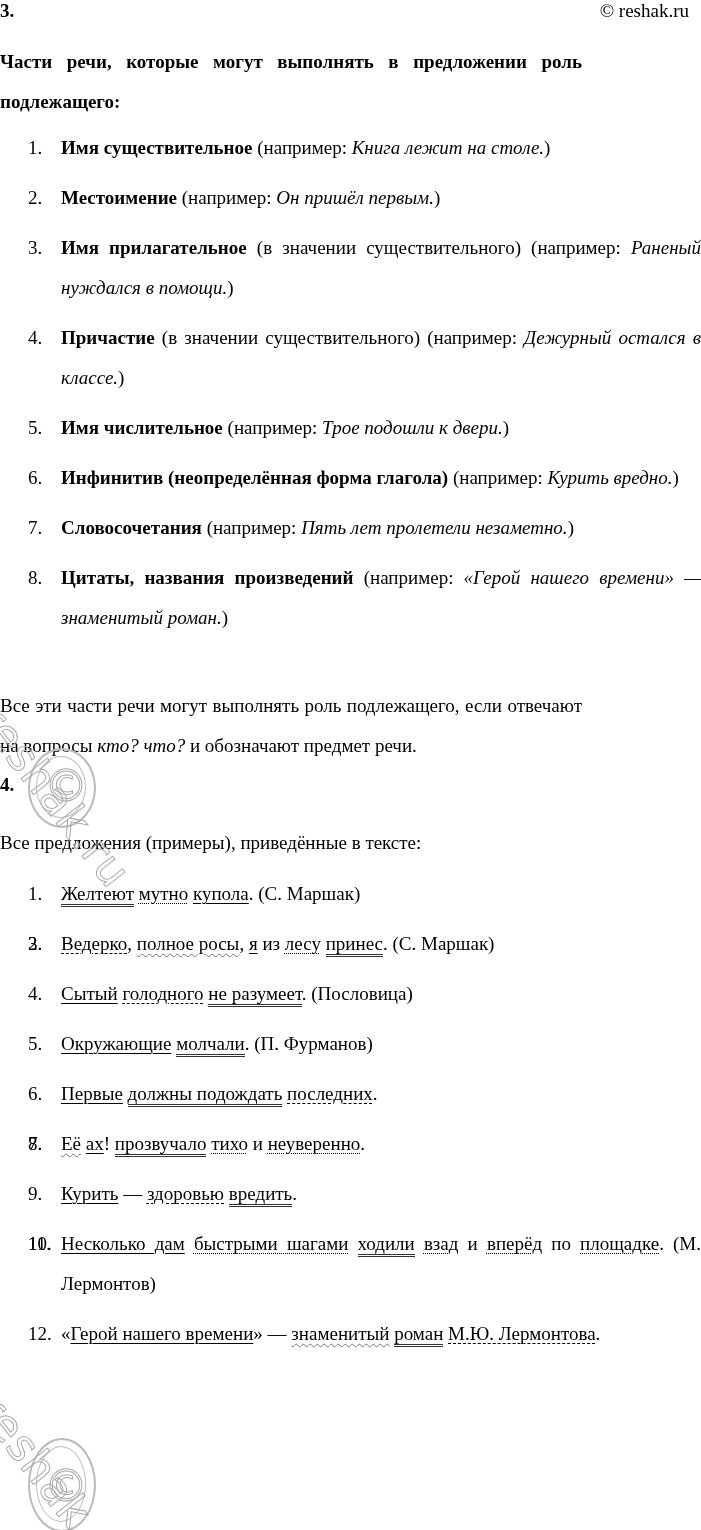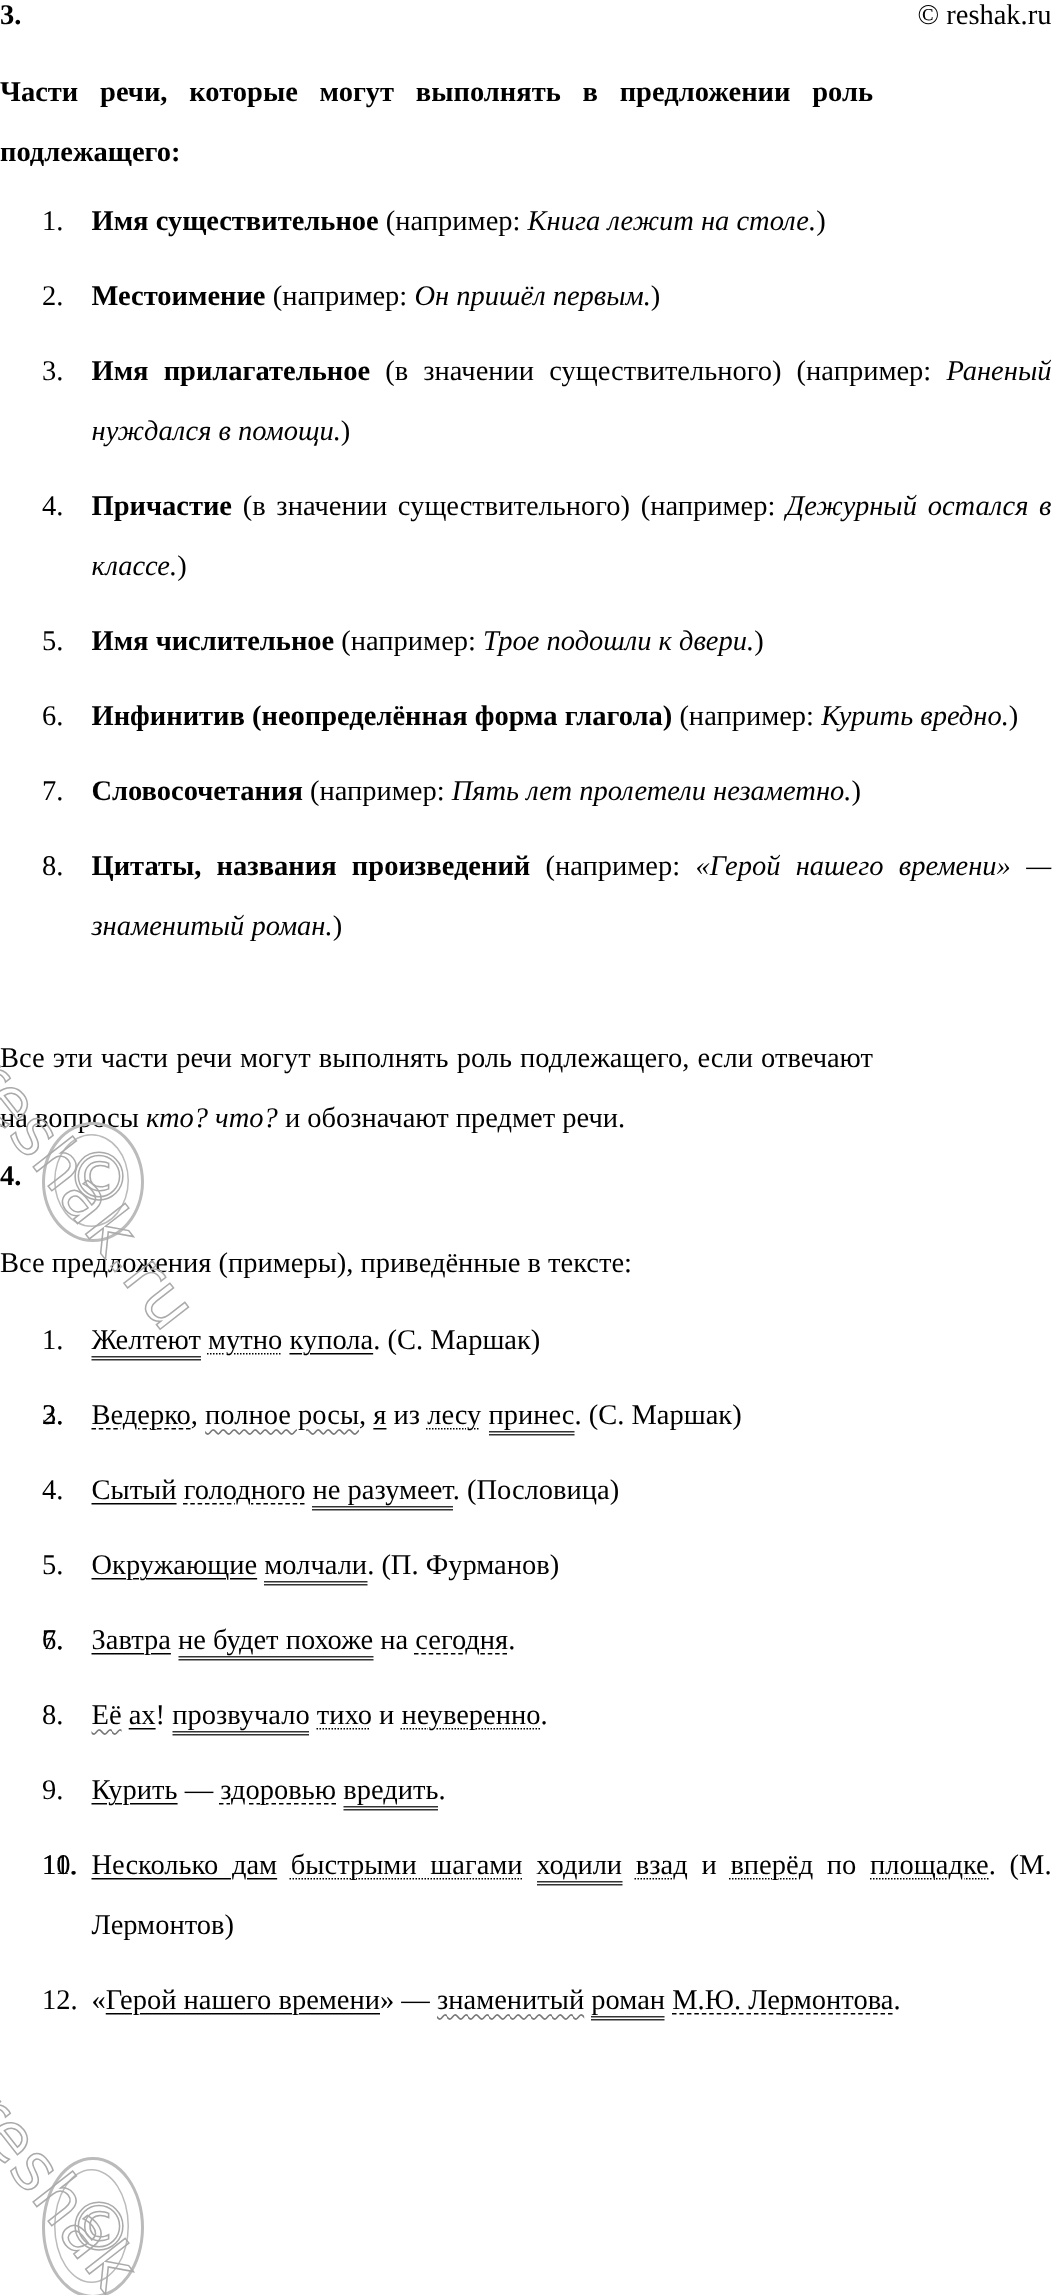--- a/index.html
+++ b/index.html
@@ -4,21 +4,21 @@
 <style>
   html, body { margin: 0; padding: 0; background: #ffffff; }
   body {
     width: 701px; height: 1530px; position: relative; overflow: hidden;
     font-family: "Liberation Serif", "DejaVu Serif", serif;
     color: #000; font-size: 19px;
   }
   .page { position: relative; width: 701px; height: 1530px; }
   .header-row { position: absolute; top: 0; left: 0; right: 0; height: 26px; }
   .sec-num { position: absolute; left: 0; top: 0; font-weight: bold; font-size: 19px; line-height: 22px; }
-  .copyright { position: absolute; right: 0; top: 0; font-size: 19px; line-height: 22px; }
+  .copyright { position: absolute; right: 12px; top: 0; font-size: 19px; line-height: 22px; }
   .para { position: absolute; left: 0; width: 582px; line-height: 40px; text-align: justify; }
   .bold { font-weight: bold; }
   .ital { font-style: italic; }
   .list { position: absolute; left: 0; width: 701px; margin: 0; padding: 0; list-style: none; }
   .li { position: relative; padding-left: 61px; line-height: 40px; text-align: justify; margin-bottom: 10px; }
   .li .num { position: absolute; left: 28px; top: 0; }
   .li2 { position: relative; padding-left: 61px; line-height: 40px; margin-bottom: 10px; text-align: justify; }
   .li2 .num { position: absolute; left: 28px; top: 0; }
   .jl { text-align-last: justify; }
 
@@ -65,22 +65,22 @@
   <div class="para bold" style="top:770px; line-height:30px;">4.</div>
 
   <div class="para" style="top:825px; line-height:36px;">Все предложения (примеры), приведённые в тексте:</div>
 
   <div id="s4-list" class="list" style="top:874px;">
       <div class="li2"><span class="num">1.</span><span><span class="u-pred">Желтеют</span><span> </span><span class="u-adv">мутно</span><span> </span><span class="u-subj">купола</span><span>. (С. Маршак)</span></span></div>
       <div class="li2"><span class="num">2.</span></div>
       <div class="li2"><span class="num">3.</span><span><span class="u-obj">Ведерко</span><span>, </span><span class="u-attr">полное росы</span><span>, </span><span class="u-subj">я</span><span> из </span><span class="u-adv">лесу</span><span> </span><span class="u-pred">принес</span><span>. (С. Маршак)</span></span></div>
       <div class="li2"><span class="num">4.</span><span><span class="u-subj">Сытый</span><span> </span><span class="u-obj">голодного</span><span> </span><span class="u-pred">не разумеет</span><span>. (Пословица)</span></span></div>
       <div class="li2"><span class="num">5.</span><span><span class="u-subj">Окружающие</span><span> </span><span class="u-pred">молчали</span><span>. (П. Фурманов)</span></span></div>
-      <div class="li2"><span class="num">6.</span></div>
-      <div class="li2"><span class="num">7.</span><span><span class="u-subj">Завтра</span><span> </span><span class="u-pred">не будет похоже</span><span> на </span><span class="u-obj">сегодня</span><span>.</span></span></div>
+      <div class="li2"><span class="num">6.</span><span><span class="u-subj">Первые</span><span> </span><span class="u-pred">должны подождать</span><span> </span><span class="u-obj">последних</span><span>.</span></span></div>
+      <div class="li2"><span class="num">7.</span></div>
       <div class="li2"><span class="num">8.</span><span><span class="u-attr">Её</span><span> </span><span class="u-subj">ах</span><span>! </span><span class="u-pred">прозвучало</span><span> </span><span class="u-adv">тихо</span><span> и </span><span class="u-adv">неуверенно</span><span>.</span></span></div>
       <div class="li2"><span class="num">9.</span><span><span class="u-subj">Курить</span><span> — </span><span class="u-obj">здоровью</span><span> </span><span class="u-pred">вредить</span><span>.</span></span></div>
       <div class="li2"><span class="num">10.</span></div>
       <div class="li2"><span class="num">11.</span><span><span class="u-subj">Несколько дам</span><span> </span><span class="u-adv">быстрыми шагами</span><span> </span><span class="u-pred">ходили</span><span> </span><span class="u-adv">взад</span><span> и </span><span class="u-adv">вперёд</span><span> по </span><span class="u-adv">площадке</span><span>. (М. Лермонтов)</span></span></div>
       <div class="li2"><span class="num">12.</span><span><span>«</span><span class="u-subj">Герой нашего времени</span><span>» — </span><span class="u-attr">знаменитый</span><span> </span><span class="u-pred">роман</span><span> </span><span class="u-obj">М.Ю. Лермонтова</span><span>.</span></span></div>
     </div>
 
   <div style="position:absolute; left:0; top:690px; width:200px; height:150px; pointer-events:none;">
     <div class="wm-circle" style="left:28px; top:58px; width:64px; height:76px;"></div>
     <div class="wm-circle-inner" style="left:36px; top:66px; width:48px; height:60px;"></div>

